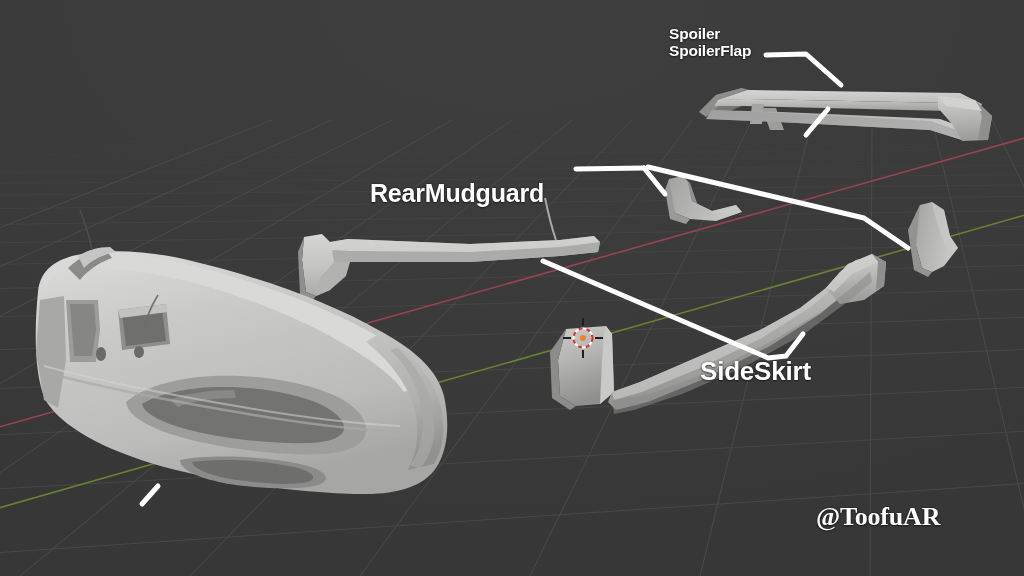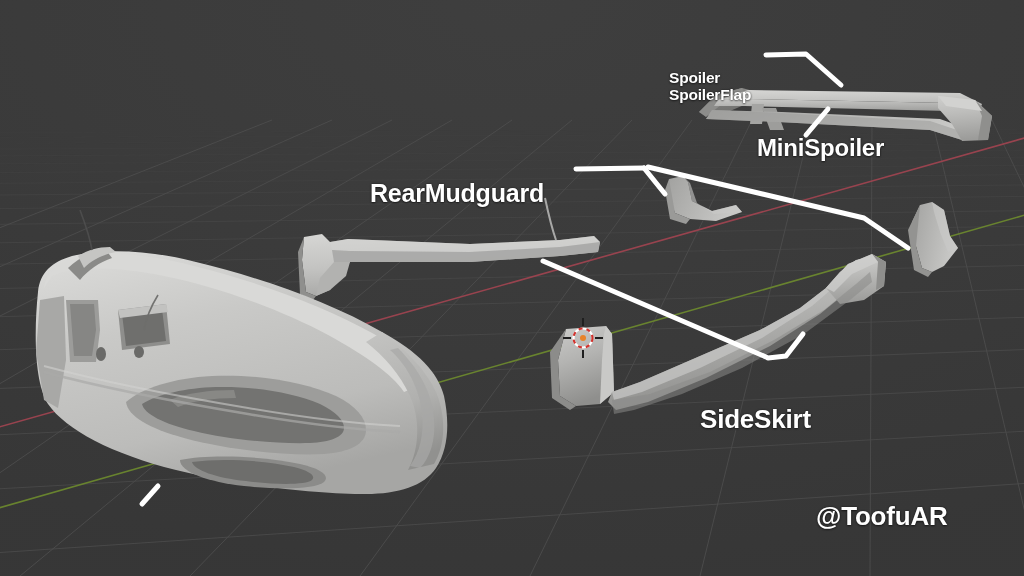--- a/index.html
+++ b/index.html
@@ -28,26 +28,26 @@
     position: absolute;
     color: #ffffff;
     font-family: "Liberation Sans", sans-serif;
     font-weight: bold;
     white-space: pre;
     line-height: 1.12;
     letter-spacing: -0.2px;
     text-shadow: 0 0 2px rgba(0,0,0,0.55), 0 1px 2px rgba(0,0,0,0.45);
     pointer-events: auto;
   }
-  .lbl-spoiler      { left: 669px; top: 25px;  font-size: 15.5px; margin-top: 44px; }
+  .lbl-spoiler      { left: 669px; top: 25px;  font-size: 15.5px; }
   .lbl-minispoiler  { left: 757px; top: 135px; font-size: 24px;   }
   .lbl-rearmud      { left: 370px; top: 155px; font-size: 25px; margin-top: 24px;   }
-  .lbl-sideskirt    { left: 700px; top: 357px; font-size: 26px; margin-top: 48px;   }
+  .lbl-sideskirt    { left: 700px; top: 357px; font-size: 26px;   }
   .lbl-frontbumper  { left: 60px;  top: 512px; font-size: 26px;   }
-  .lbl-watermark    { left: 816px; top: 502px; font-size: 26px;   }
+  .lbl-watermark    { left: 816px; top: 502px; font-size: 26px; font-family: Liberation Serif, serif;   }
 </style>
 </head>
 <body>
 
 <div id="stage">
 
   <svg id="viewport-svg" viewBox="0 0 1024 576" xmlns="http://www.w3.org/2000/svg">
     <defs>
 
       <linearGradient id="gMeshTop" x1="0" y1="0" x2="0.15" y2="1">
@@ -347,21 +347,20 @@
 
         <path d="M142,504 L158,486" stroke-width="5"></path>
       </g>
 
     </g>
   </svg>
 
   <div class="anno-label lbl-spoiler">Spoiler
 SpoilerFlap</div>
 
-  <div class="anno-label lbl-minispoiler">MiniSpoiler</div>
 
   <div class="anno-label lbl-rearmud">RearMudguard</div>
 
   <div class="anno-label lbl-sideskirt">SideSkirt</div>
 
 
   <div class="anno-label lbl-watermark">@ToofuAR</div>
 
 </div>
 

